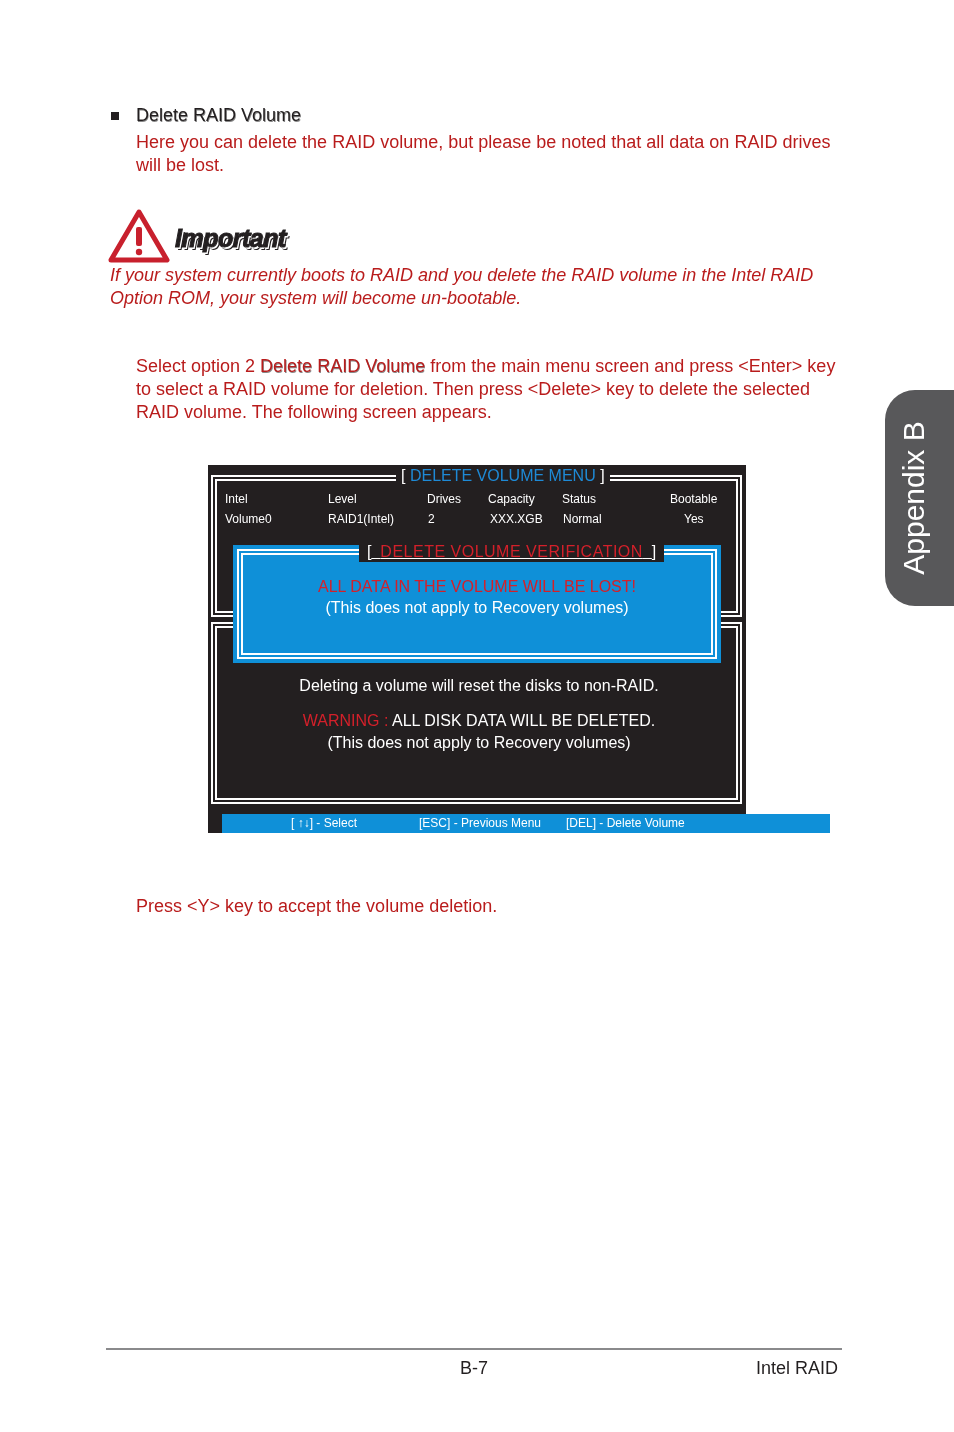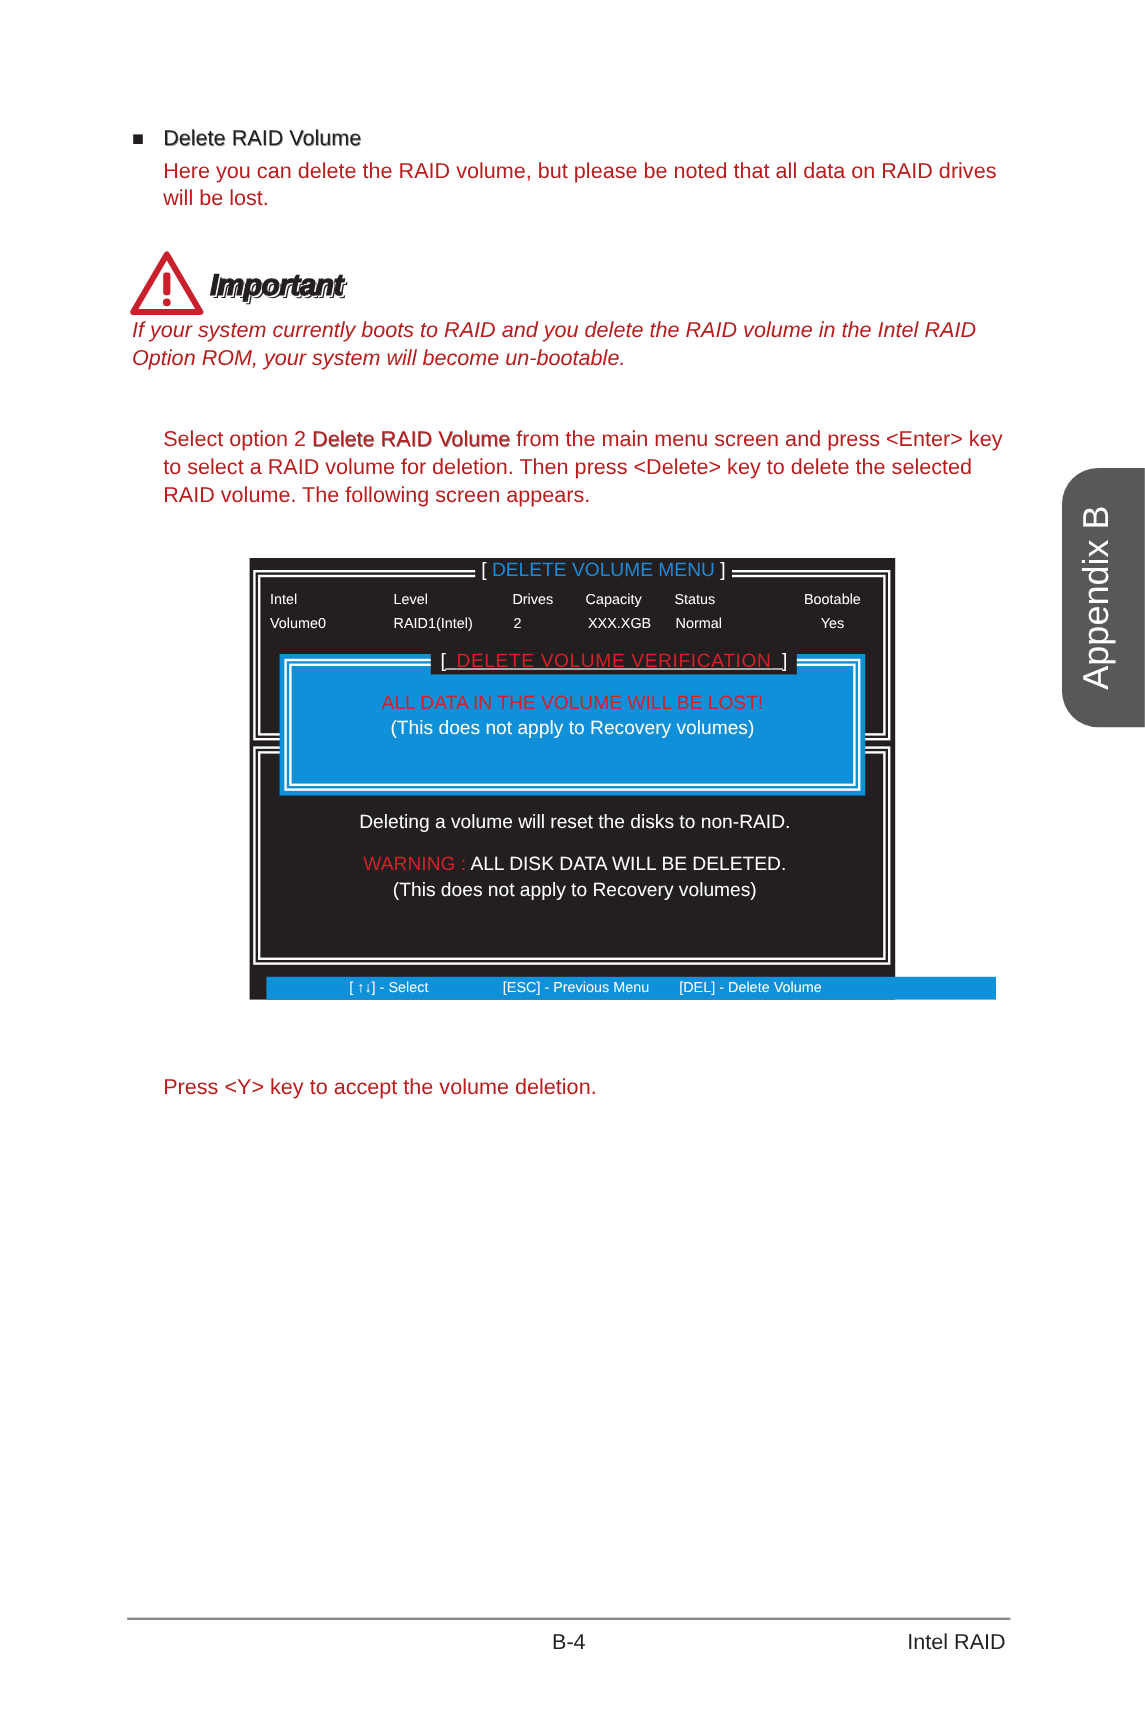--- a/index.html
+++ b/index.html
@@ -149,14 +149,14 @@
   </div>
 </div>
 
 <div class="abs body-text press">Press &lt;Y&gt; key to accept the volume deletion.</div>
 
 <div class="abs side-tab">
   <div class="side-tab-label">Appendix B</div>
 </div>
 
 <div class="abs footer-line"></div>
-<div class="abs page-num">B-4</div>
+<div class="abs page-num">B-7</div>
 <div class="abs footer-title">Intel RAID</div>
 
 </body></html>

